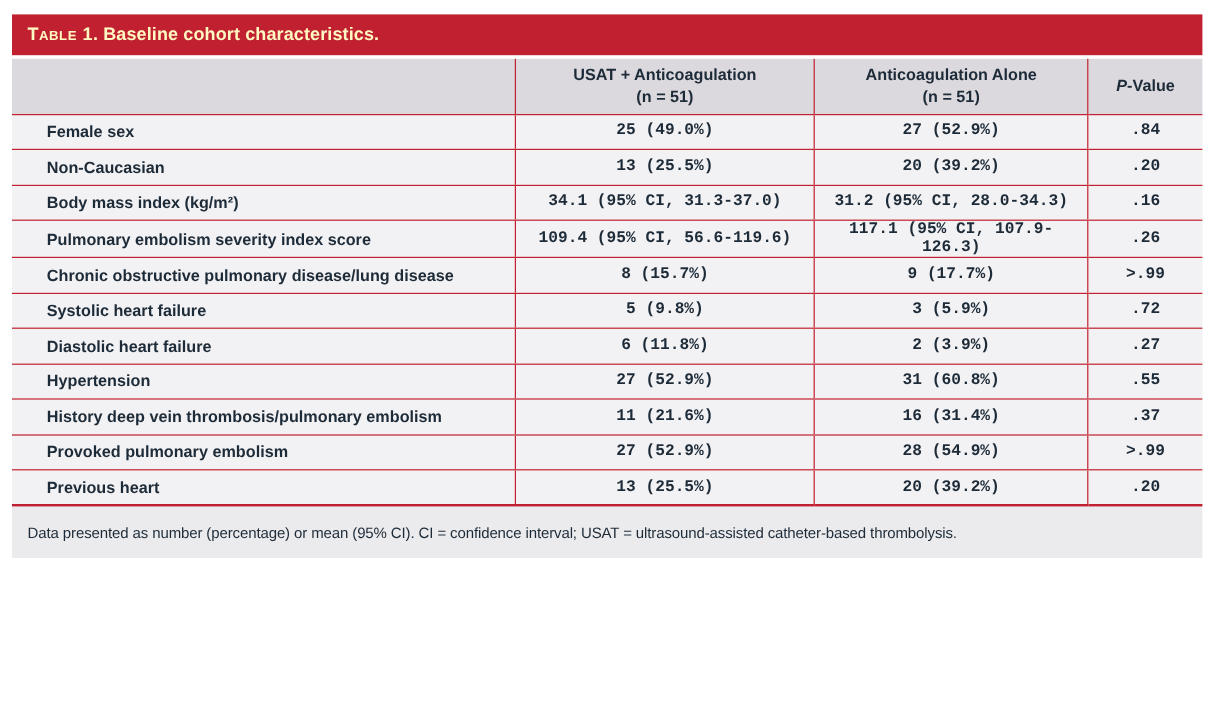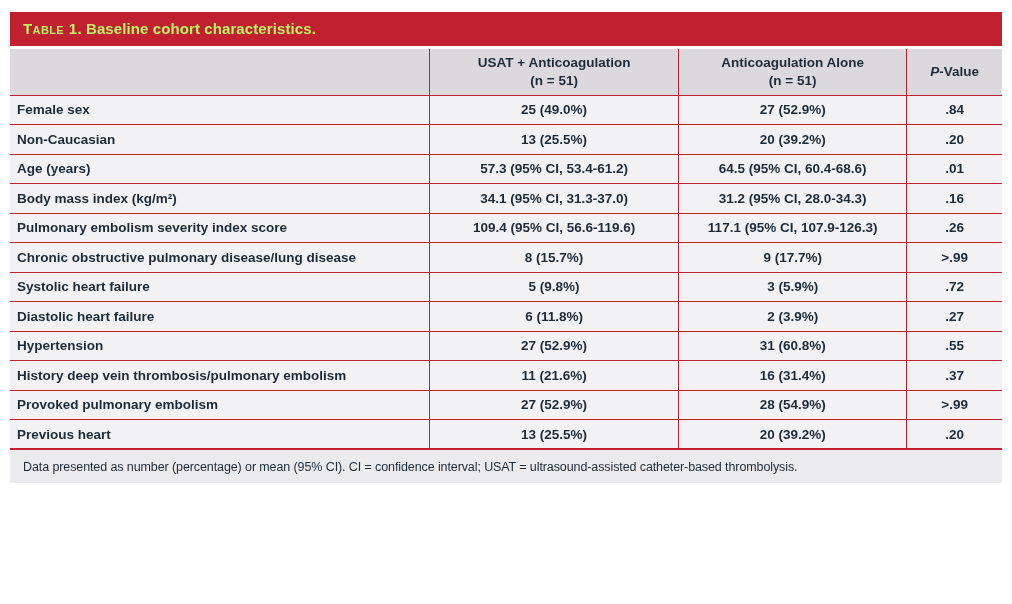--- a/index.html
+++ b/index.html
@@ -8,21 +8,21 @@
     background: #ffffff;
     font-family: "Liberation Sans", sans-serif;
     overflow: hidden;
   }
   .wrap {
     padding: 12px 10px 0 10px;
     width: 1012px;
   }
   .title-bar {
     background: #c0202f;
-    color: #bef264;
+    color: #fef9c3;
     height: 34px;
     line-height: 34px;
     padding-left: 13px;
     font-size: 15px;
     font-weight: bold;
     margin-bottom: 3px;
     letter-spacing: 0.1px;
   }
   .title-bar .tbl-prefix {
     font-variant: small-caps;
@@ -55,30 +55,30 @@
   tbody td {
     background: #f2f1f3;
     height: 29.5px;
     font-size: 13.5px;
     font-weight: bold;
     vertical-align: middle;
     border-bottom: 1.5px solid #c0202f;
   }
   tbody td.label {
     text-align: left;
-    padding-left: 7px;
+    padding-left: 29px;
     padding-right: 6px;
   }
   tbody td.val { text-align: center; padding: 0 6px; }
-  tbody td + td { border-left: 1.5px solid #c0202f; }
+  tbody td + td { border-left: 1.5px solid #c0202f; font-family: Liberation Mono, monospace; }
   tbody tr:last-child td { border-bottom: 2px solid #c0202f; }
 
   tfoot td {
     background: #ebeaed;
-    height: 34px;
+    height: 44px;
     font-size: 12.5px;
     font-weight: normal;
     vertical-align: middle;
     padding-left: 13px;
     color: #1d2b38;
     letter-spacing: -0.1px;
   }
   .p-italic { font-style: italic; }
 </style>
 </head>
@@ -119,26 +119,20 @@
     <td class="val">.84</td>
   </tr>
 
   <tr>
     <td class="label">Non-Caucasian</td>
     <td class="val">13 (25.5%)</td>
     <td class="val">20 (39.2%)</td>
     <td class="val">.20</td>
   </tr>
 
-  <tr>
-    <td class="label">Age (years)</td>
-    <td class="val">57.3 (95% CI, 53.4-61.2)</td>
-    <td class="val">64.5 (95% CI, 60.4-68.6)</td>
-    <td class="val">.01</td>
-  </tr>
 
   <tr>
     <td class="label">Body mass index (kg/m²)</td>
     <td class="val">34.1 (95% CI, 31.3-37.0)</td>
     <td class="val">31.2 (95% CI, 28.0-34.3)</td>
     <td class="val">.16</td>
   </tr>
 
   <tr>
     <td class="label">Pulmonary embolism severity index score</td>

